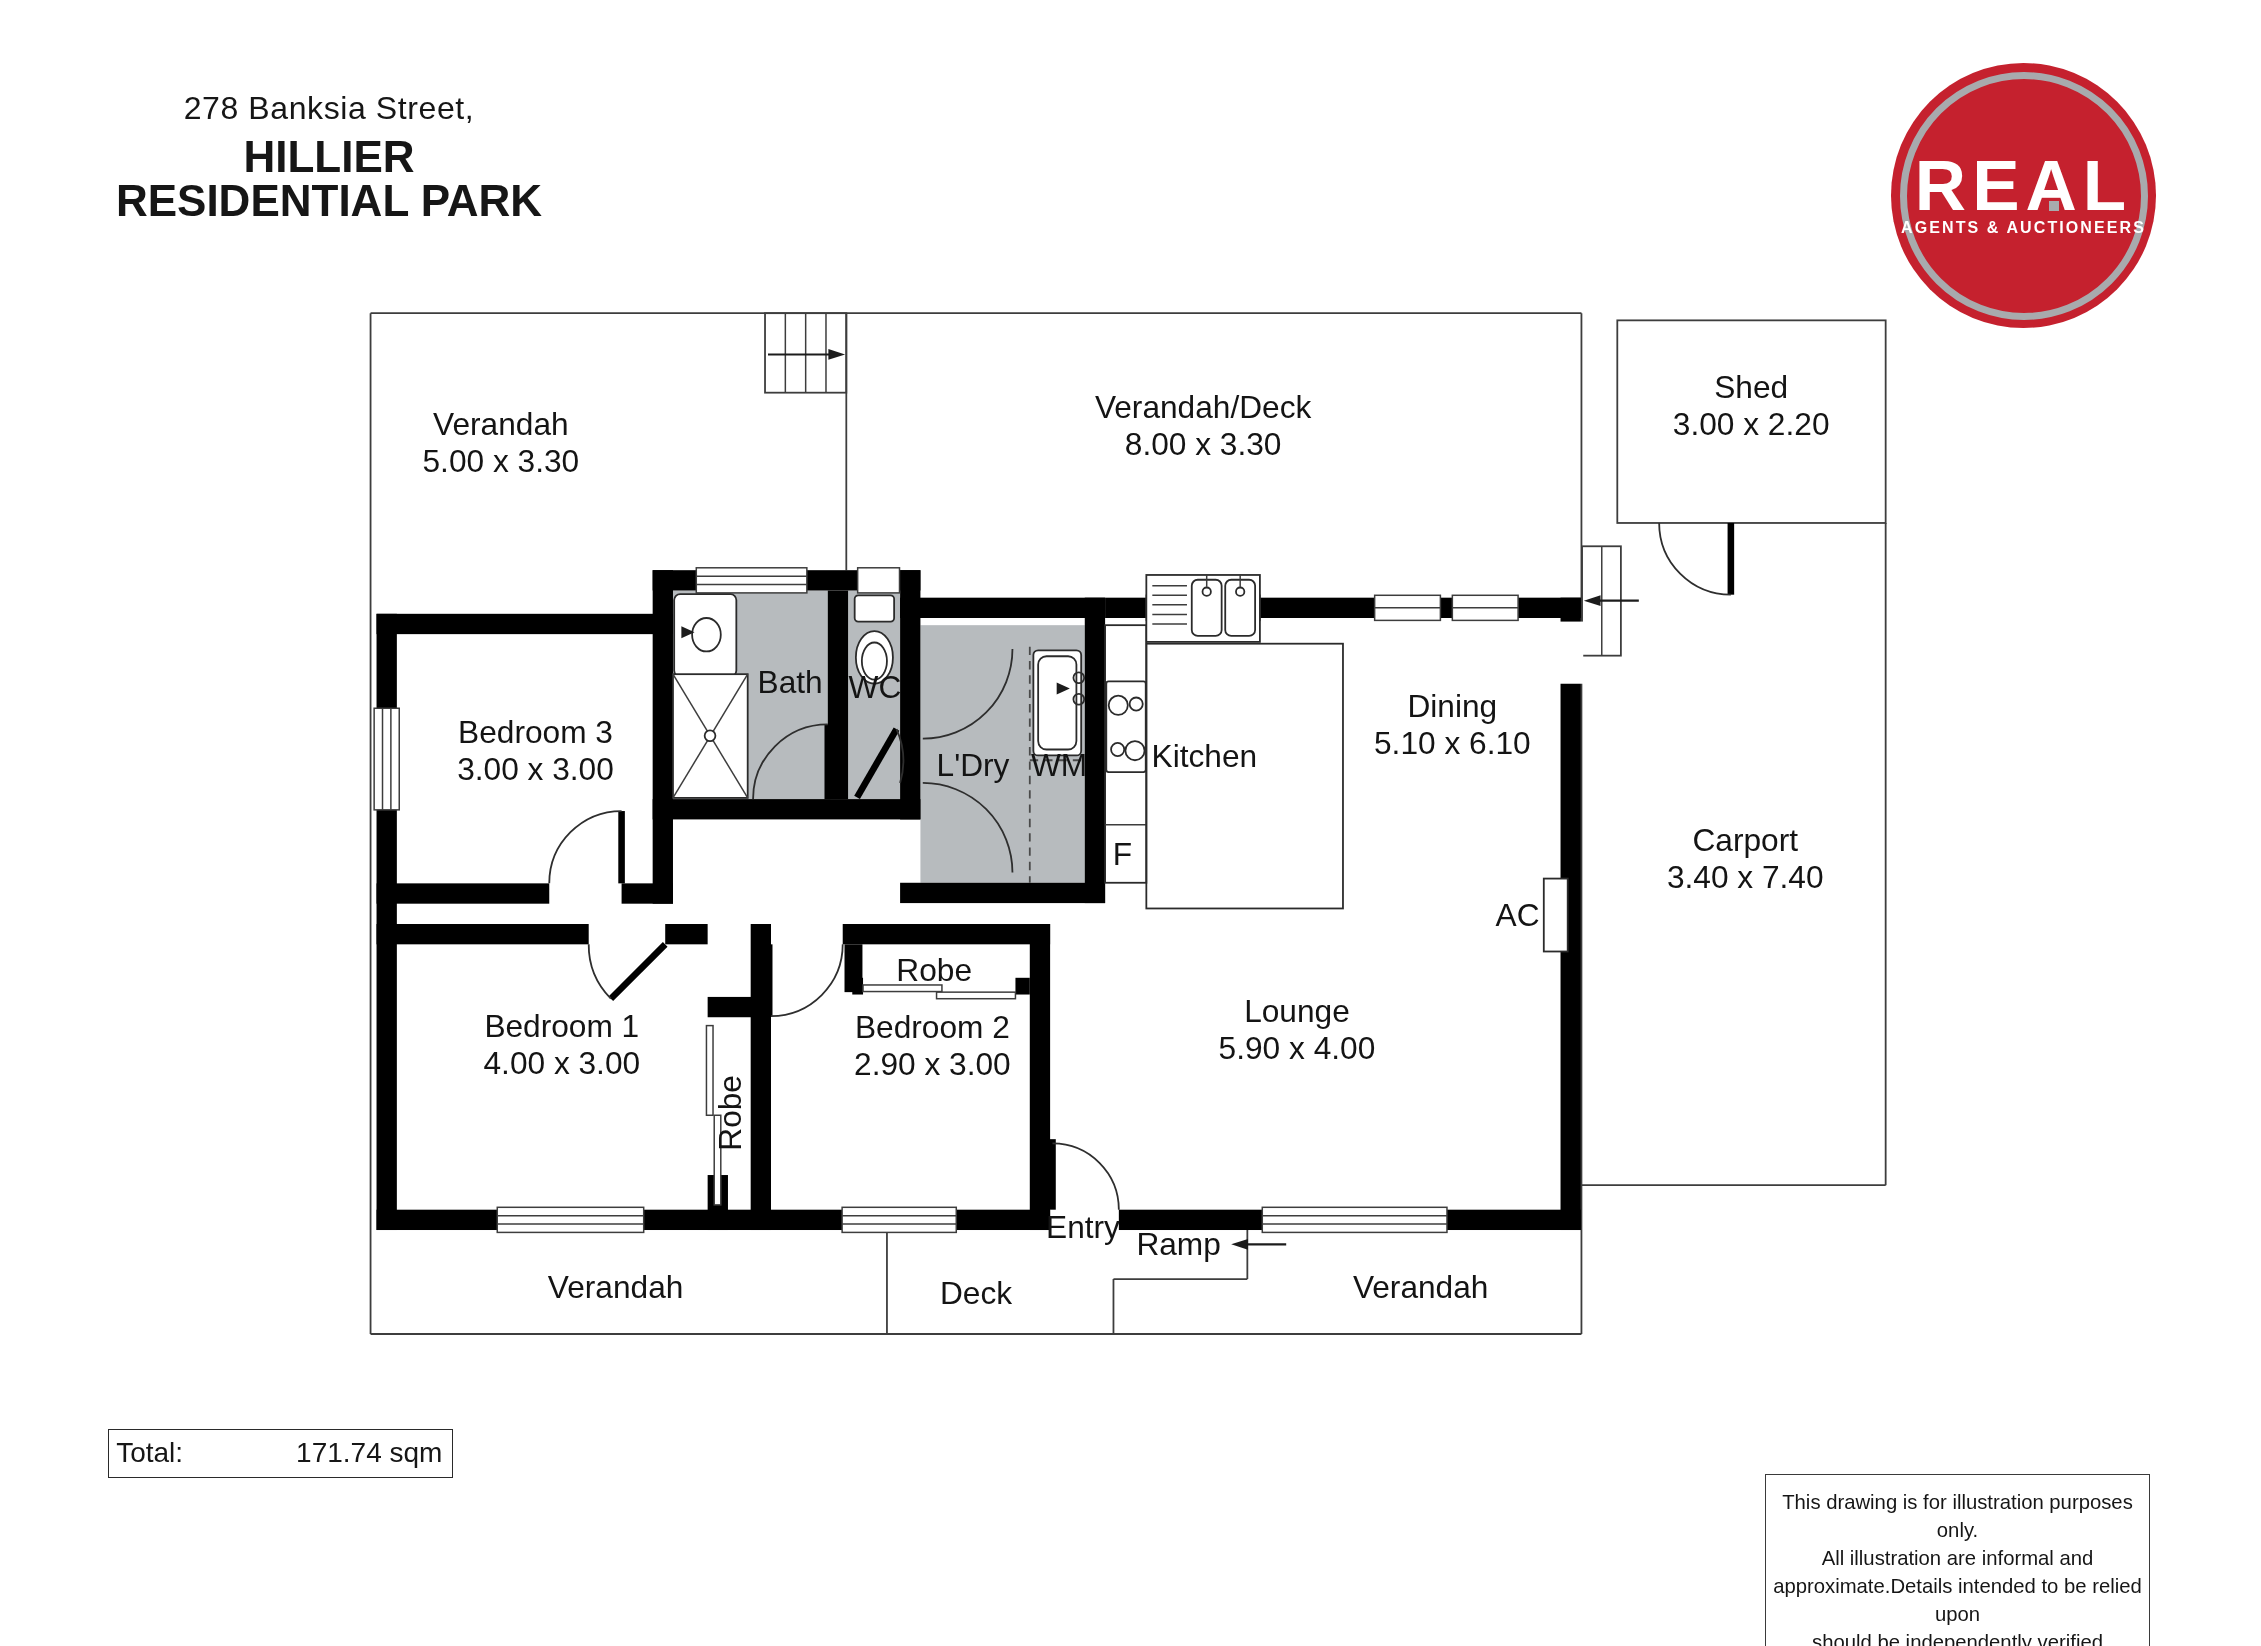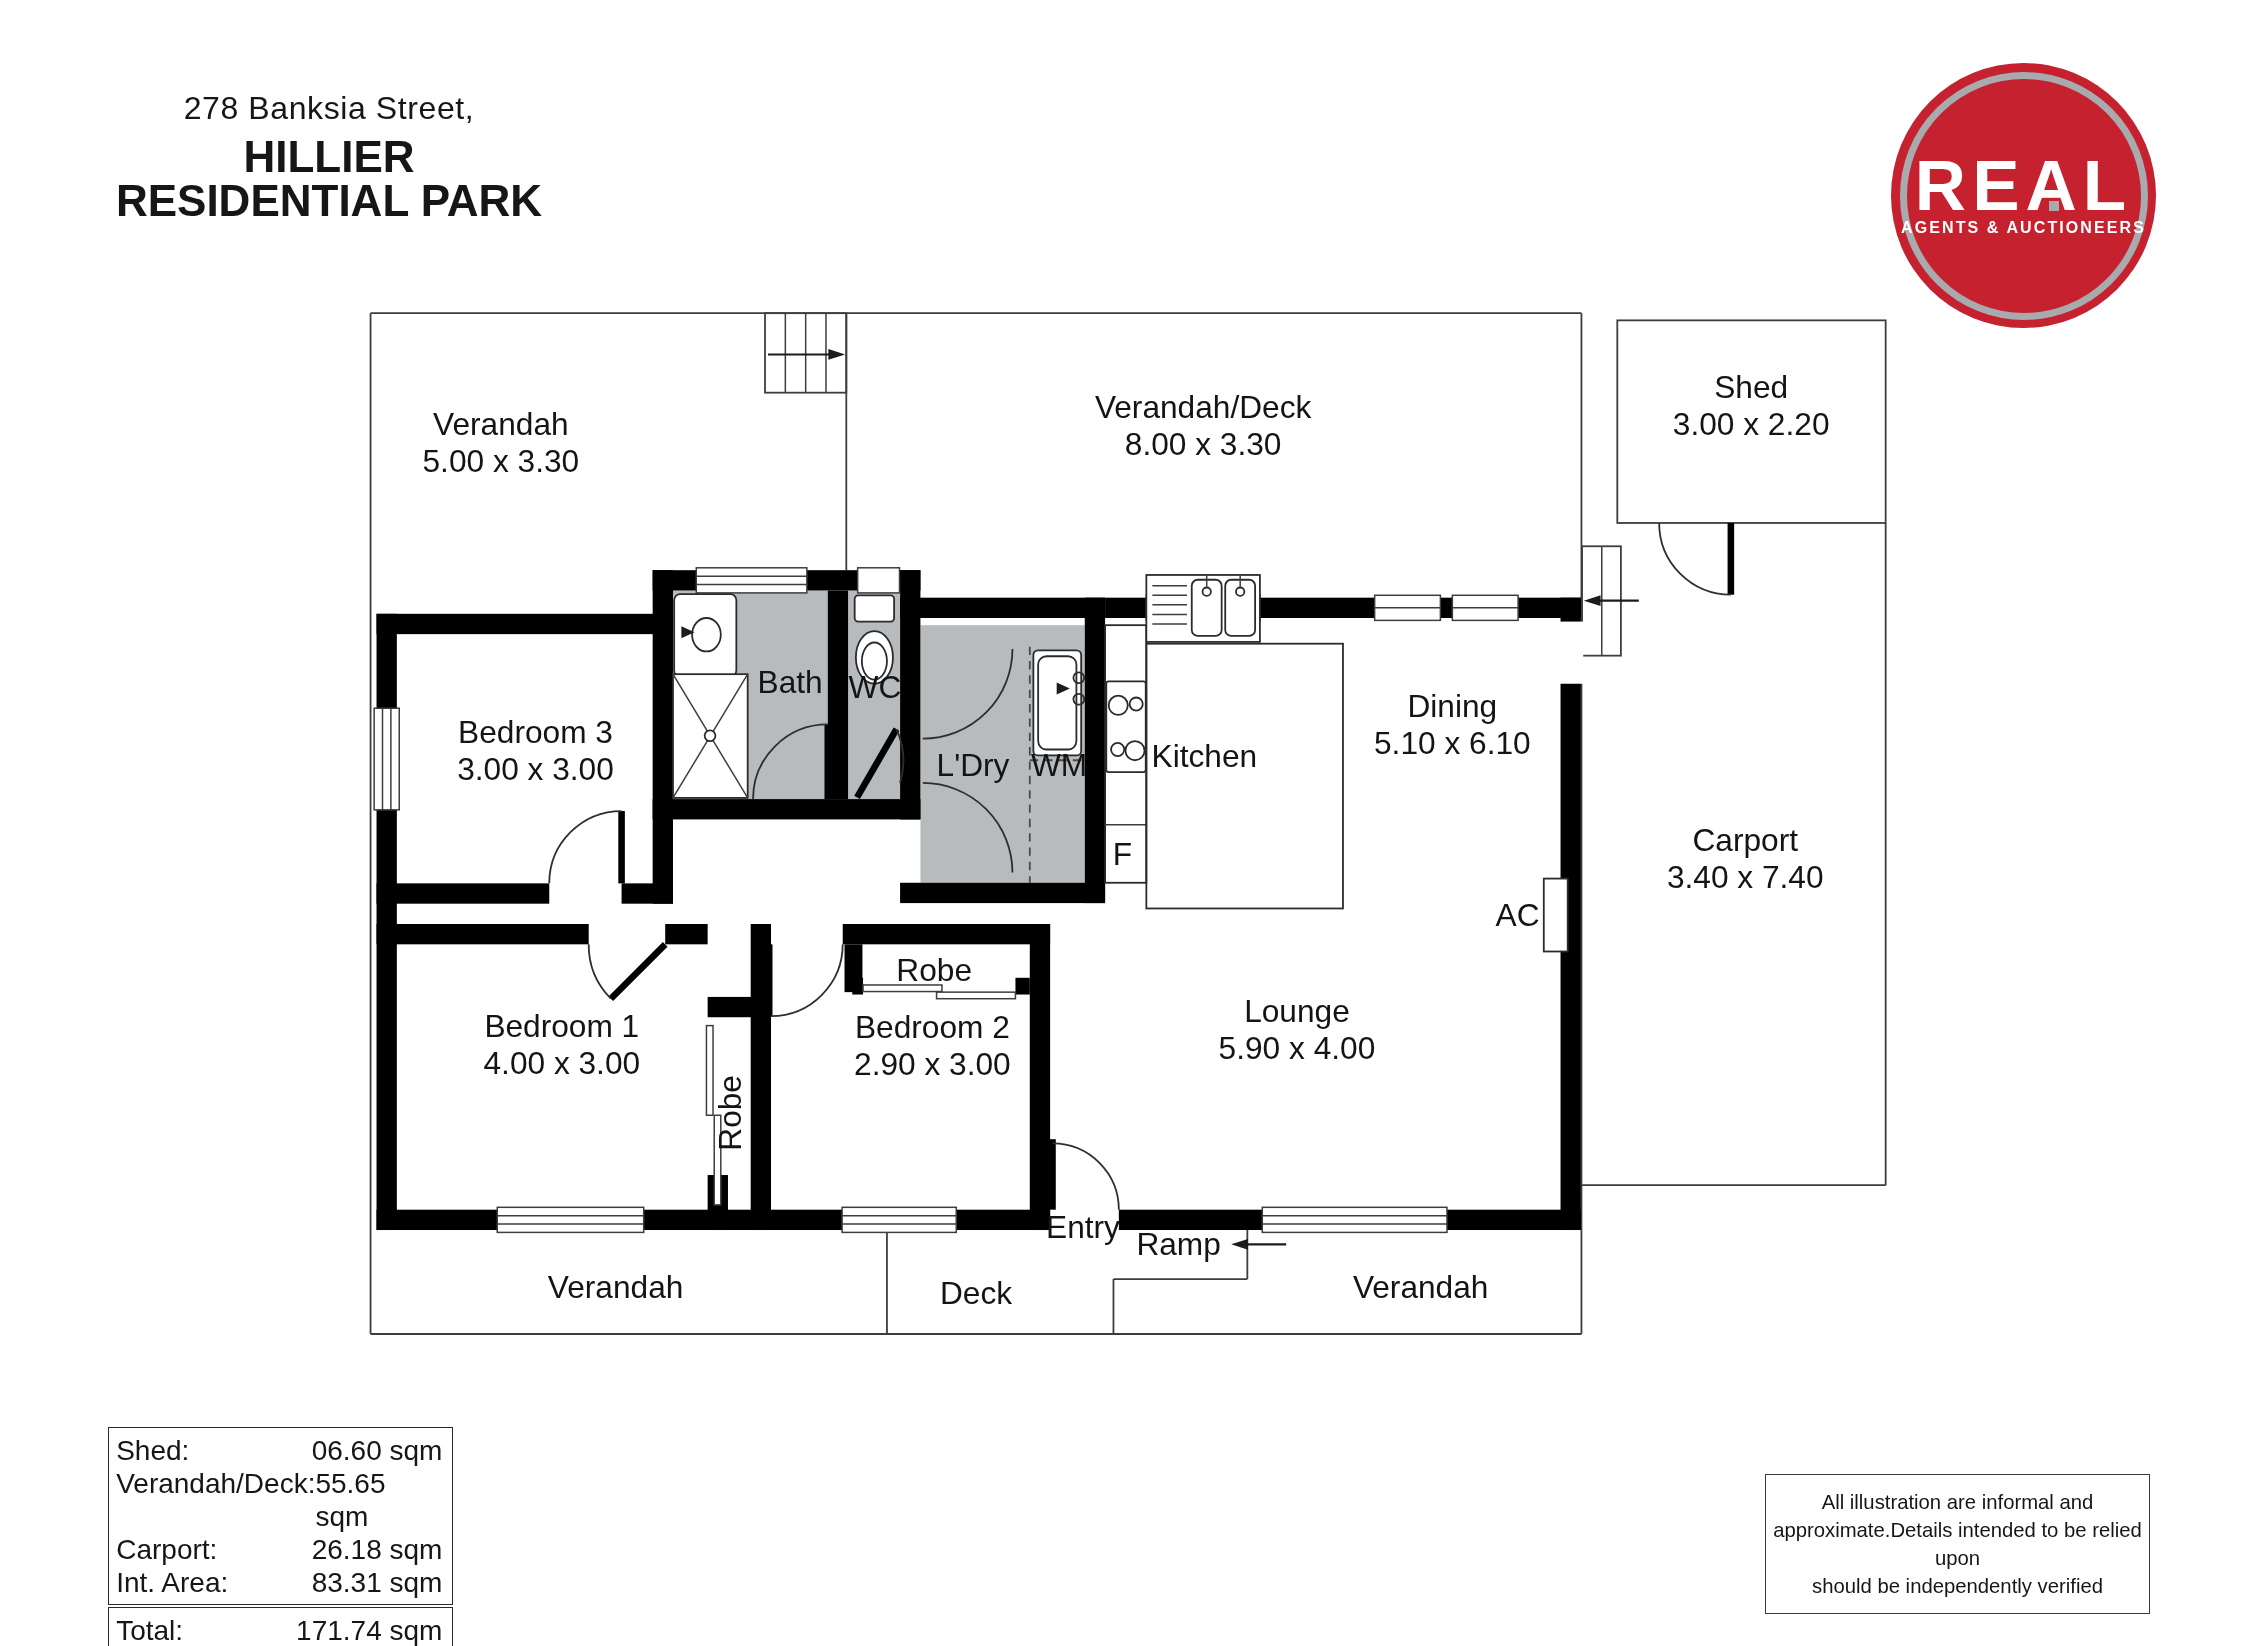--- a/index.html
+++ b/index.html
@@ -312,44 +312,27 @@
 
     <text x="1812" y="2072">Entry</text>
     <text x="1972" y="2100">Ramp</text>
     <text x="1030" y="2172">Verandah</text>
     <text x="1633" y="2182">Deck</text>
     <text x="2377" y="2172">Verandah</text>
   </g>
 </svg>
 
 <div class="abs area-table">
-  <div class="area-box">
-    <div class="area-row">
-      <span>Shed:</span>
-      <span>06.60 sqm</span>
-    </div>
-    <div class="area-row">
-      <span>Verandah/Deck:</span>
-      <span>55.65 sqm</span>
-    </div>
-    <div class="area-row">
-      <span>Carport:</span>
-      <span>26.18 sqm</span>
-    </div>
-    <div class="area-row">
-      <span>Int. Area:</span>
-      <span>83.31 sqm</span>
-    </div>
-  </div>
   <div class="area-total">
     <div class="area-row">
       <span>Total:</span>
       <span>171.74 sqm</span>
     </div>
   </div>
 </div>
 
 <div class="abs disclaimer">
+  <div>This drawing is for illustration purposes only.</div>
   <div>All illustration are informal and</div>
   <div>approximate.Details intended to be relied upon</div>
   <div>should be independently verified</div>
 </div>
 
 
 </body></html>

